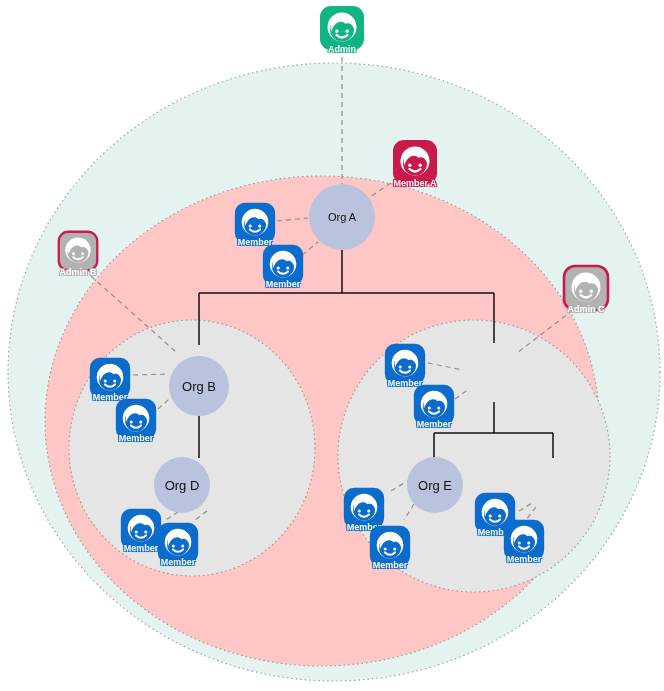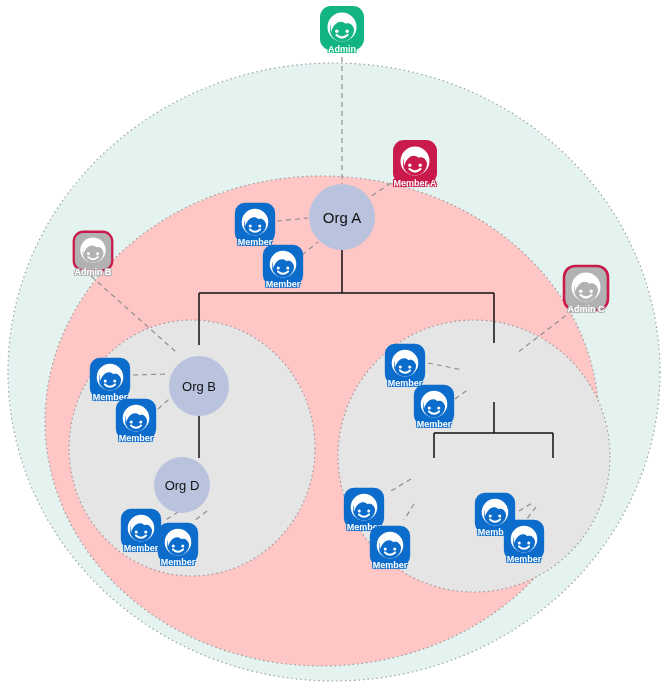--- a/index.html
+++ b/index.html
@@ -18,21 +18,21 @@
   .edge-solid{stroke:#111;stroke-width:1.5;fill:none;}
   .edge-dashed{stroke:#8f8f8f;stroke-width:1.2;stroke-dasharray:5 4;fill:none;}
 
   
   .org{
     position:absolute;border-radius:50%;
     background:var(--org-node,#b9c3de);
     display:flex;align-items:center;justify-content:center;
   }
   .org span{font-size:13px;color:#111;}
-  .org.lg span{font-size:15px;}
+  .org.lg span{font-size:11px;}
 
   
   .persona{position:absolute;}
   .persona .badge{width:100%;height:100%;display:block;}
   .v-owner{--badge:var(--owner,#13b483);}
   .v-admin{--badge:var(--admin-active,#c91a4b);}
   .v-admin-off{--badge:var(--admin-inactive,#b2b2b2);}
   .v-member{--badge:var(--member,#0b6ccb);}
   .badge .bg{fill:var(--badge);}
   .v-admin-off .badge .bg{stroke:var(--admin-active,#c91a4b);stroke-width:2.6;}
@@ -87,20 +87,23 @@
 
   <div class="org lg" style="left:309px;top:184px;width:66px;height:66px">
       <span>Org A</span>
     </div>
   <div class="org" style="left:169px;top:356px;width:60px;height:60px">
       <span>Org B</span>
     </div>
   <div class="org" style="left:154px;top:457px;width:56px;height:56px">
       <span>Org D</span>
     </div>
+  <div class="org" style="left:407px;top:457px;width:56px;height:56px">
+      <span>Org E</span>
+    </div>
 
   <div class="persona v-owner" style="left:318px;top:4px;width:48px;height:48px">
     <svg class="badge" viewBox="0 0 48 48">
         <rect class="bg" x="2" y="2" width="44" height="44" rx="11"></rect>
         <circle class="head" cx="24" cy="23" r="14.5"></circle>
         <circle class="skin" cx="24" cy="25.5" r="12"></circle>
         <path class="hair" d="M13,28 C11.5,15 17,10.5 24,10.5 C31.5,10.5 37,15.5 36.5,26 C34.5,20 31,18.5 27.6,19.8 C23.5,15.8 16.5,17.5 13,28 Z"></path>
         <circle class="eye" cx="18.8" cy="27.2" r="1.7"></circle>
         <circle class="eye" cx="29.2" cy="27.2" r="1.7"></circle>
         <path class="smile" d="M18.5,31 Q24,36 29.5,31"></path>
@@ -114,21 +117,21 @@
         <circle class="head" cx="24" cy="23" r="14.5"></circle>
         <circle class="skin" cx="24" cy="25.5" r="12"></circle>
         <path class="hair" d="M13,28 C11.5,15 17,10.5 24,10.5 C31.5,10.5 37,15.5 36.5,26 C34.5,20 31,18.5 27.6,19.8 C23.5,15.8 16.5,17.5 13,28 Z"></path>
         <circle class="eye" cx="18.8" cy="27.2" r="1.7"></circle>
         <circle class="eye" cx="29.2" cy="27.2" r="1.7"></circle>
         <path class="smile" d="M18.5,31 Q24,36 29.5,31"></path>
       </svg>
     <span class="plabel">Member A</span>
   </div>
 
-  <div class="persona v-admin-off" style="left:72px;top:227px;width:42px;height:48px">
+  <div class="persona v-admin-off" style="left:57px;top:227px;width:42px;height:48px">
     <svg class="badge" viewBox="0 0 48 48">
         <rect class="bg" x="2" y="2" width="44" height="44" rx="11"></rect>
         <circle class="head" cx="24" cy="23" r="14.5"></circle>
         <circle class="skin" cx="24" cy="25.5" r="12"></circle>
         <path class="hair" d="M13,28 C11.5,15 17,10.5 24,10.5 C31.5,10.5 37,15.5 36.5,26 C34.5,20 31,18.5 27.6,19.8 C23.5,15.8 16.5,17.5 13,28 Z"></path>
         <circle class="eye" cx="18.8" cy="27.2" r="1.7"></circle>
         <circle class="eye" cx="29.2" cy="27.2" r="1.7"></circle>
         <path class="smile" d="M18.5,31 Q24,36 29.5,31"></path>
       </svg>
     <span class="plabel">Admin B</span>

